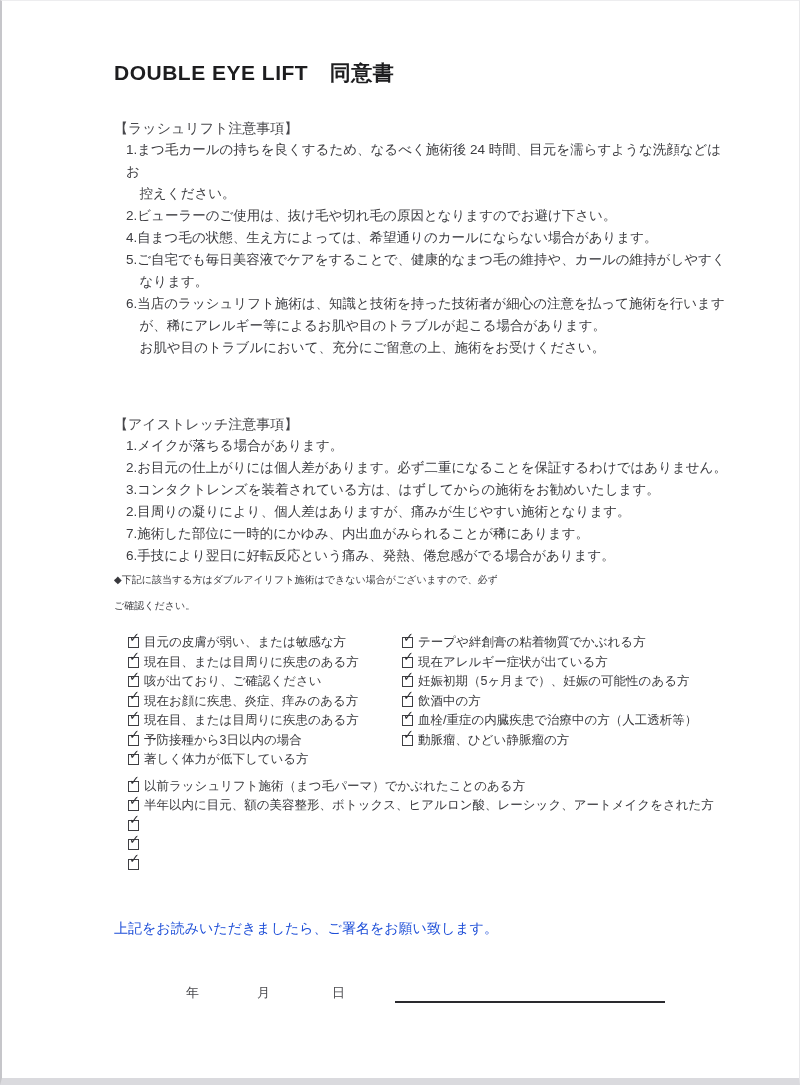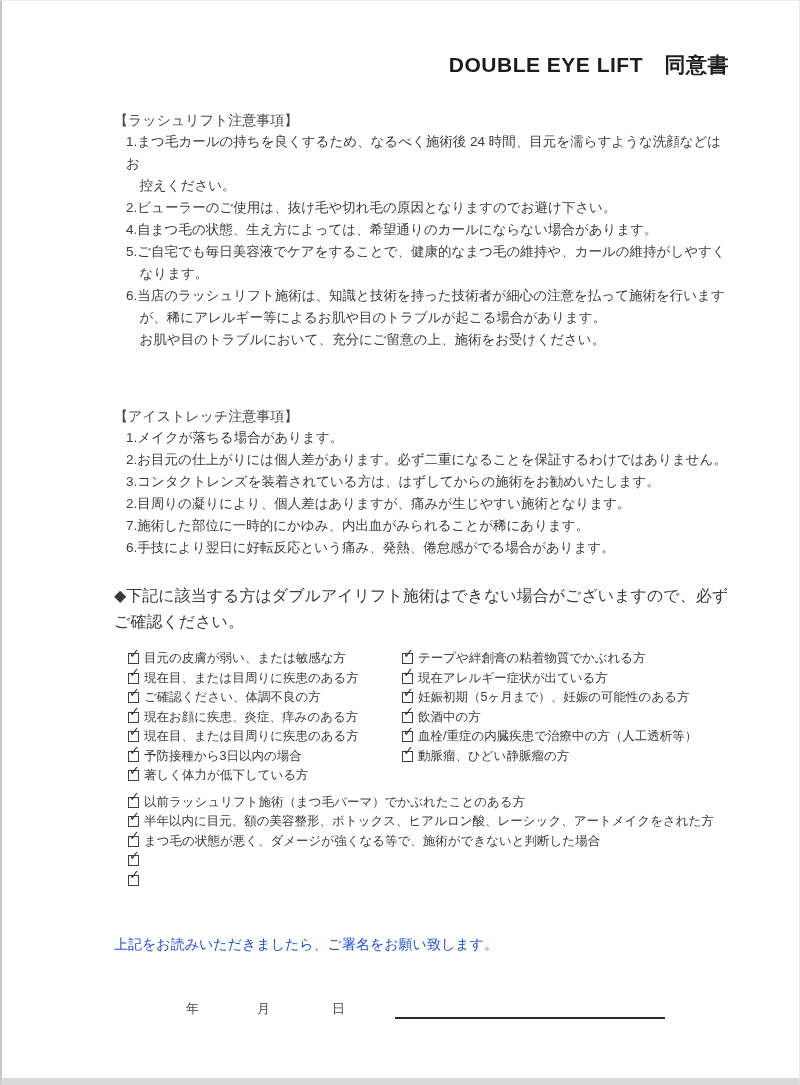--- a/index.html
+++ b/index.html
@@ -16,43 +16,42 @@
     background:#ffffff;
     border-left:2px solid #c6c6ca;
     border-right:1px solid #e9e9eb;
     border-top:1px solid #ededef;
     border-bottom:7px solid #dadade;
     overflow:hidden;
     position:relative;
   }
   .content{padding:50px 70px 0 112px;color:var(--text);}
   .doc-title{
-    text-align:right;
+    text-align:left;
     font-size:21px;
     font-weight:bold;
     color:var(--title);
     letter-spacing:.5px;
-    margin-top:0;
+    margin-top:8px;
     margin-bottom:30px;
   }
   .section-heading{
     font-size:14px;
     color:#48484c;
     line-height:22px;
   }
   .num-list{padding-left:12px;}
   .num-item{
     font-size:13.5px;
     line-height:22px;
     white-space:pre-line;
   }
   .section-2{margin-top:54px;}
   .contra-note{
-    margin-top:24px;
-    font-size:16px;
+    font-size:10px;
     line-height:26px;
     color:#39393d;
     white-space:pre-line;
   }
   .checklist{margin-top:14px;margin-left:14px;}
   .check-cols{display:flex;}
   .check-col-left{width:274px;flex:none;}
   .check-col-right{flex:1;}
   .check-row{
     display:flex;
@@ -166,21 +165,21 @@
               <span class="cb">
                 <span class="tick">✓</span>
               </span>
               <span class="cb-label">現在目、または目周りに疾患のある方</span>
             </div>
 
             <div class="check-row">
               <span class="cb">
                 <span class="tick">✓</span>
               </span>
-              <span class="cb-label">ご確認ください、体調不良の方</span>
+              <span class="cb-label">咳が出ており、ご確認ください</span>
             </div>
 
             <div class="check-row">
               <span class="cb">
                 <span class="tick">✓</span>
               </span>
               <span class="cb-label">現在お顔に疾患、炎症、痒みのある方</span>
             </div>
 
             <div class="check-row">
@@ -262,21 +261,20 @@
             <span class="cb">
               <span class="tick">✓</span>
             </span>
             <span class="cb-label">半年以内に目元、額の美容整形、ボトックス、ヒアルロン酸、レーシック、アートメイクをされた方</span>
           </div>
 
           <div class="check-row">
             <span class="cb">
               <span class="tick">✓</span>
             </span>
-            <span class="cb-label">まつ毛の状態が悪く、ダメージが強くなる等で、施術ができないと判断した場合</span>
           </div>
 
           <div class="check-row">
             <span class="cb">
               <span class="tick">✓</span>
             </span>
           </div>
 
           <div class="check-row">
             <span class="cb">

